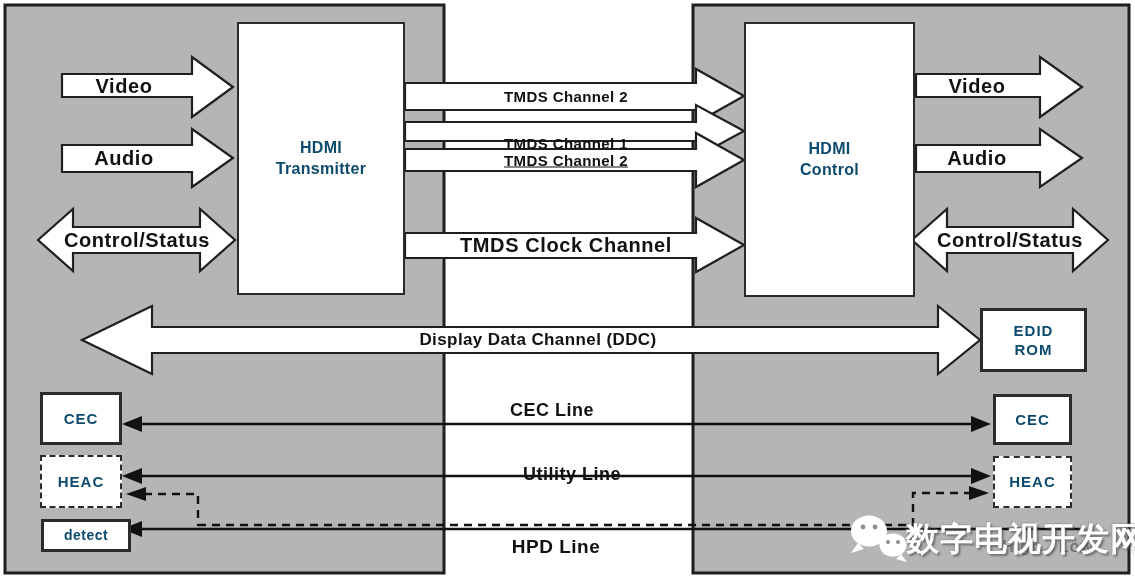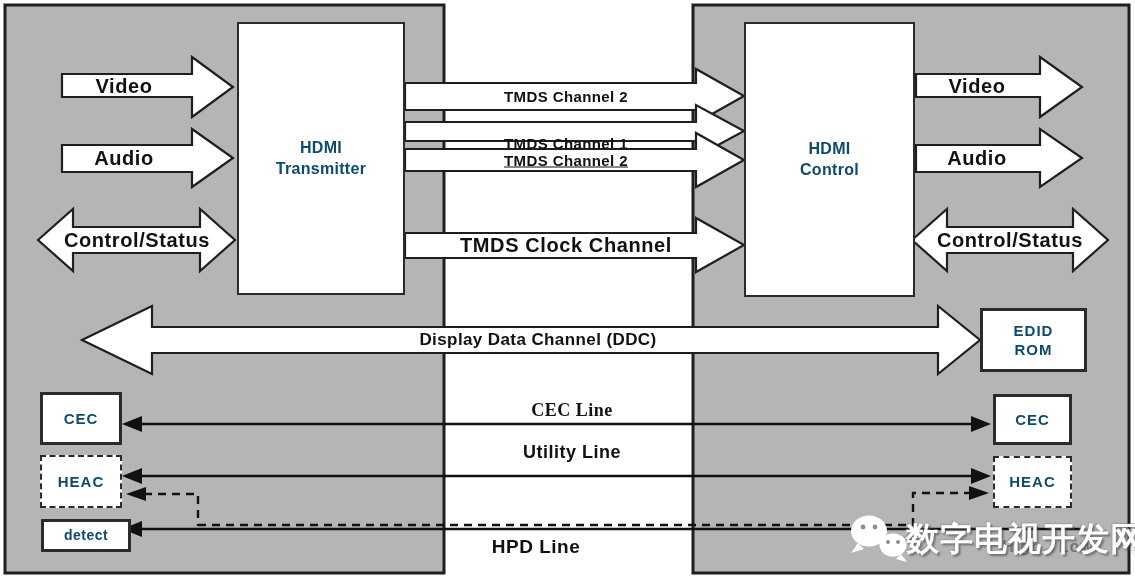--- a/index.html
+++ b/index.html
@@ -120,23 +120,23 @@
   <div class="lbl s16" style="left:977px;top:86px;">Video</div>
   <div class="lbl s16" style="left:977px;top:158px;">Audio</div>
   <div class="lbl s16" style="left:1010px;top:240px;">Control/Status</div>
 
   <div class="lbl s15" style="left:566px;top:96px;">TMDS Channel 2</div>
   <div class="lbl s15" style="left:566px;top:131px;margin-top:12px;">TMDS Channel 1</div>
   <div class="lbl s15" style="left:566px;top:160px;text-decoration:underline;">TMDS Channel 2</div>
   <div class="lbl s16" style="left:566px;top:245px;">TMDS Clock Channel</div>
 
   <div class="lbl s17" style="left:538px;top:340px;">Display Data Channel (DDC)</div>
-  <div class="lbl s18" style="left:572px;top:410px;font-family:Liberation Serif, serif;">CEC Line</div>
-  <div class="lbl s18" style="left:572px;top:452px;text-align:right;">Utility Line</div>
-  <div class="lbl s19" style="left:536px;top:547px;">HPD Line</div>
+  <div class="lbl s18" style="left:552px;top:410px;">CEC Line</div>
+  <div class="lbl s18" style="left:572px;top:474px;text-align:right;">Utility Line</div>
+  <div class="lbl s19" style="left:556px;top:547px;">HPD Line</div>
 
   <div class="hpd-note" style="left:1048px;top:547px;">High→Low</div>
 
   <svg class="layer" style="z-index:30;" width="1135" height="585" viewBox="0 0 1135 585">
     <g>
       <ellipse cx="869" cy="531" rx="18" ry="15.5" fill="#ffffff"></ellipse>
       <path d="M858 543 l-7 10 l13 -4 z" fill="#ffffff"></path>
       <circle cx="863" cy="527" r="2.4" fill="#8e8e8e"></circle>
       <circle cx="875" cy="527" r="2.4" fill="#8e8e8e"></circle>
       <ellipse cx="893" cy="545" rx="13.5" ry="11.5" fill="#ffffff"></ellipse>

